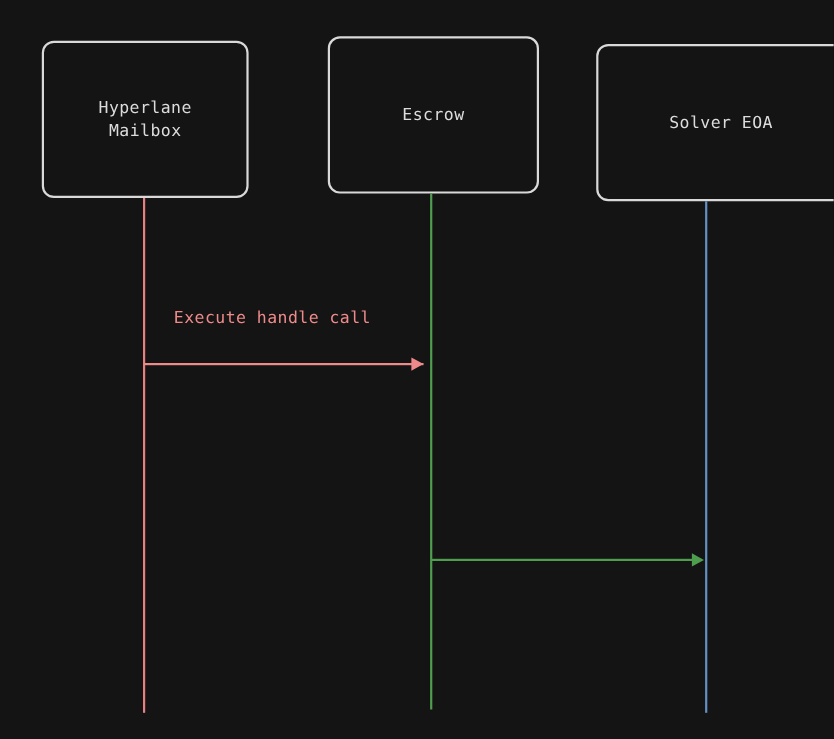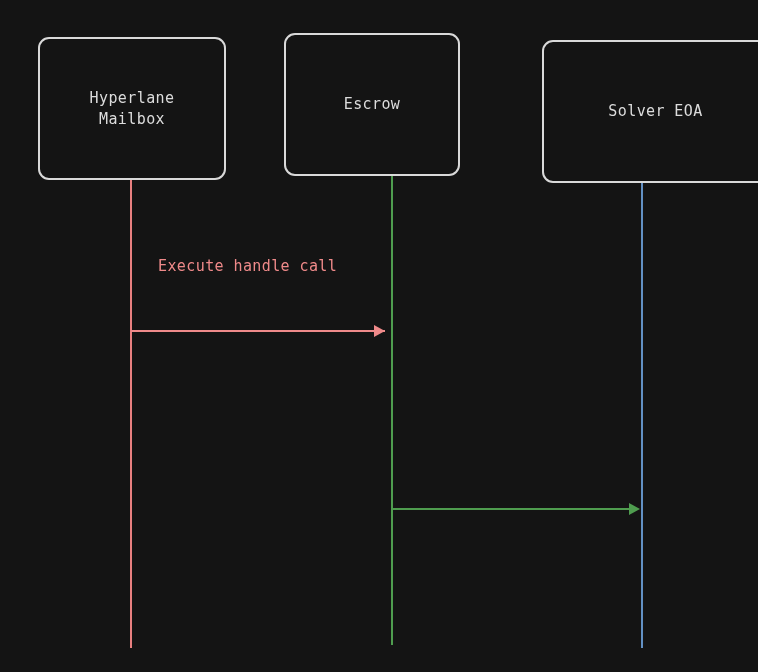--- a/index.html
+++ b/index.html
@@ -65,32 +65,32 @@
 </head>
 <body>
 
 <div id="diagram-root">
 
   <div class="participant-box" style="left:38px; top:37px; width:188px; height:143px;">
     <span class="participant-label">Hyperlane
 Mailbox</span>
   </div>
 
-  <div class="participant-box" style="left:284px; top:33px; width:176px; height:143px;">
+  <div class="participant-box" style="left:298px; top:33px; width:192px; height:143px;">
     <span class="participant-label">Escrow</span>
   </div>
 
   <div class="participant-box" style="left:542px; top:40px; width:227px; height:143px;">
     <span class="participant-label">Solver EOA</span>
   </div>
 
   <div class="lifeline" style="left:130px; top:180px; height:468px; background:#e88080;"></div>
   <div class="lifeline" style="left:391px; top:176px; height:469px; background:#4f9d4f;"></div>
   <div class="lifeline" style="left:641px; top:183px; height:465px; background:#6391c4;"></div>
 
-  <div class="message-label" style="left:158px; top:256px; color:#ef8a8a;">Execute handle call</div>
+  <div class="message-label" style="left:158px; top:279px; color:#ef8a8a;">Execute handle call</div>
   <div class="message-line" style="left:131px; top:330px; width:254px; background:#ef8a8a;"></div>
   <div class="arrow-head" style="left:374px; top:325px; border-left:11px solid #ef8a8a;"></div>
 
   <div class="message-line" style="left:392px; top:508px; width:243px; background:#4f9d4f;"></div>
   <div class="arrow-head" style="left:629px; top:503px; border-left:11px solid #4f9d4f;"></div>
 
 </div>
 
 </body></html>

